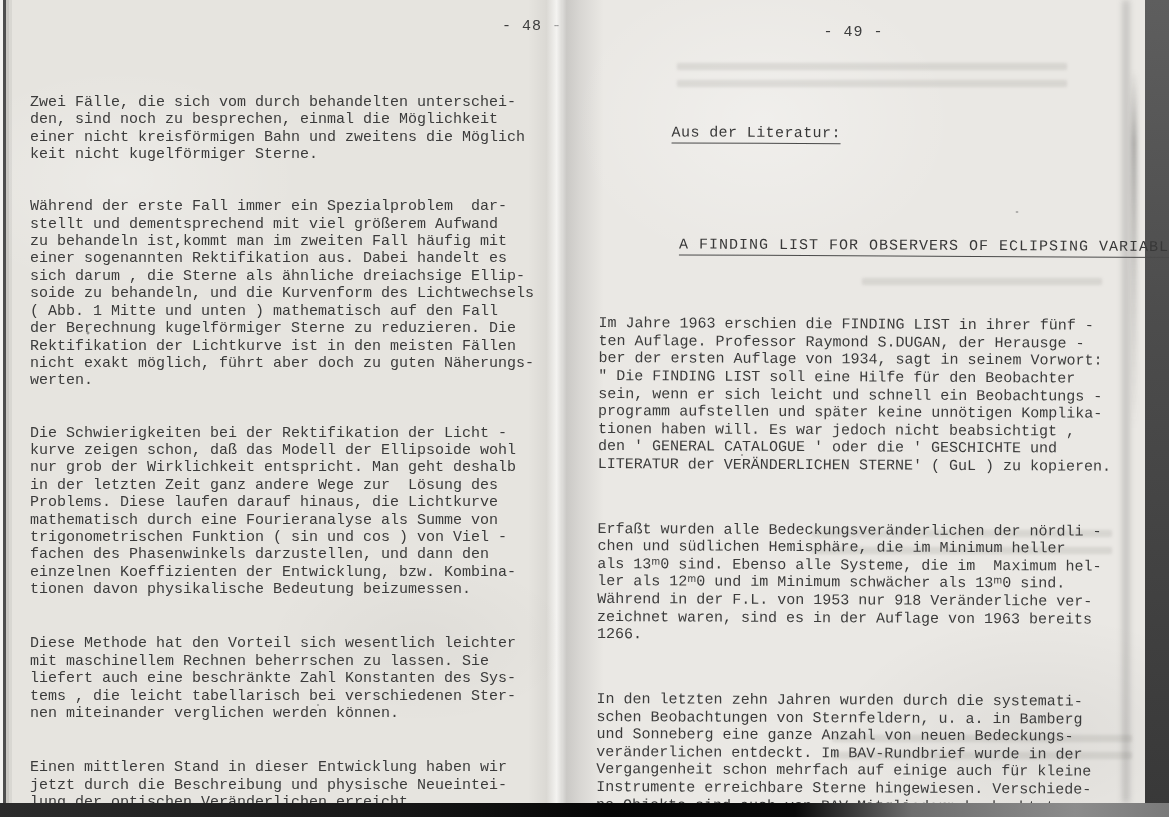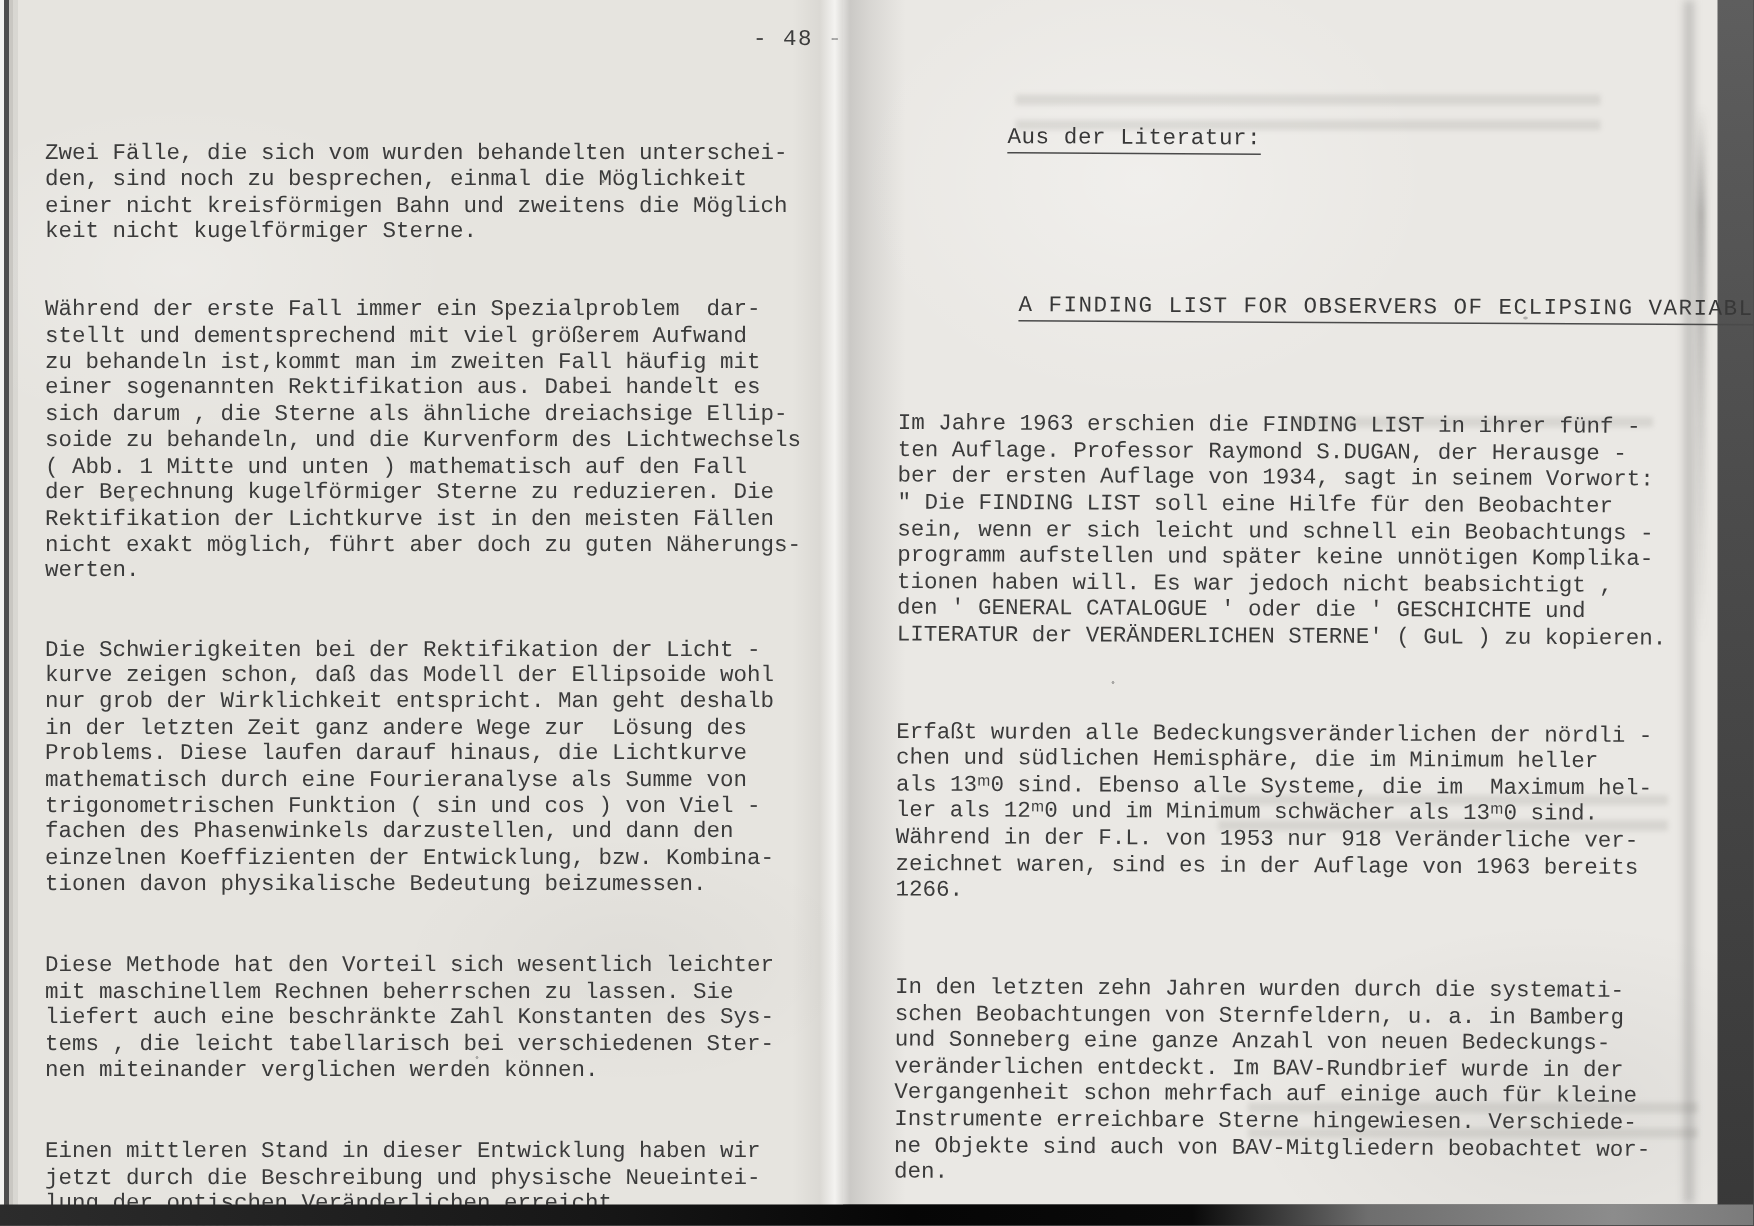--- a/index.html
+++ b/index.html
@@ -98,21 +98,21 @@
   .ghost-4{left:300px;top:278px;width:240px;height:12px;}
 </style>
 </head>
 <body>
 
 <div class="scan">
 
   <div class="page page-left">
     <div class="page-number">- 48 -</div>
     <div class="body-col">
-      <p class="para">Zwei Fälle, die sich vom wurden behandelten unterschei-
+      <p class="para">Zwei Fälle, die sich vom durch behandelten unterschei-
 den, sind noch zu besprechen, einmal die Möglichkeit
 einer nicht kreisförmigen Bahn und zweitens die Möglich
 keit nicht kugelförmiger Sterne.</p>
       <p class="para">Während der erste Fall immer ein Spezialproblem  dar-
 stellt und dementsprechend mit viel größerem Aufwand
 zu behandeln ist,kommt man im zweiten Fall häufig mit
 einer sogenannten Rektifikation aus. Dabei handelt es
 sich darum , die Sterne als ähnliche dreiachsige Ellip-
 soide zu behandeln, und die Kurvenform des Lichtwechsels
 ( Abb. 1 Mitte und unten ) mathematisch auf den Fall
@@ -143,20 +143,21 @@
     </div>
   </div>
 
   <div class="page page-right">
     <div class="ghost ghost-1"></div>
     <div class="ghost ghost-2"></div>
     <div class="ghost ghost-3"></div>
     <div class="ghost ghost-4"></div>
     <div class="edge-smudge"></div>
 
+    <div class="page-number">- 49 -</div>
     <div class="body-col">
       <div>
         <span class="heading section-heading">Aus der Literatur:</span>
       </div>
       <div>
         <span class="heading article-title">A FINDING LIST FOR OBSERVERS OF ECLIPSING VARIABLES</span>
       </div>
       <p class="para">Im Jahre 1963 erschien die FINDING LIST in ihrer fünf -
 ten Auflage. Professor Raymond S.DUGAN, der Herausge -
 ber der ersten Auflage von 1934, sagt in seinem Vorwort:

